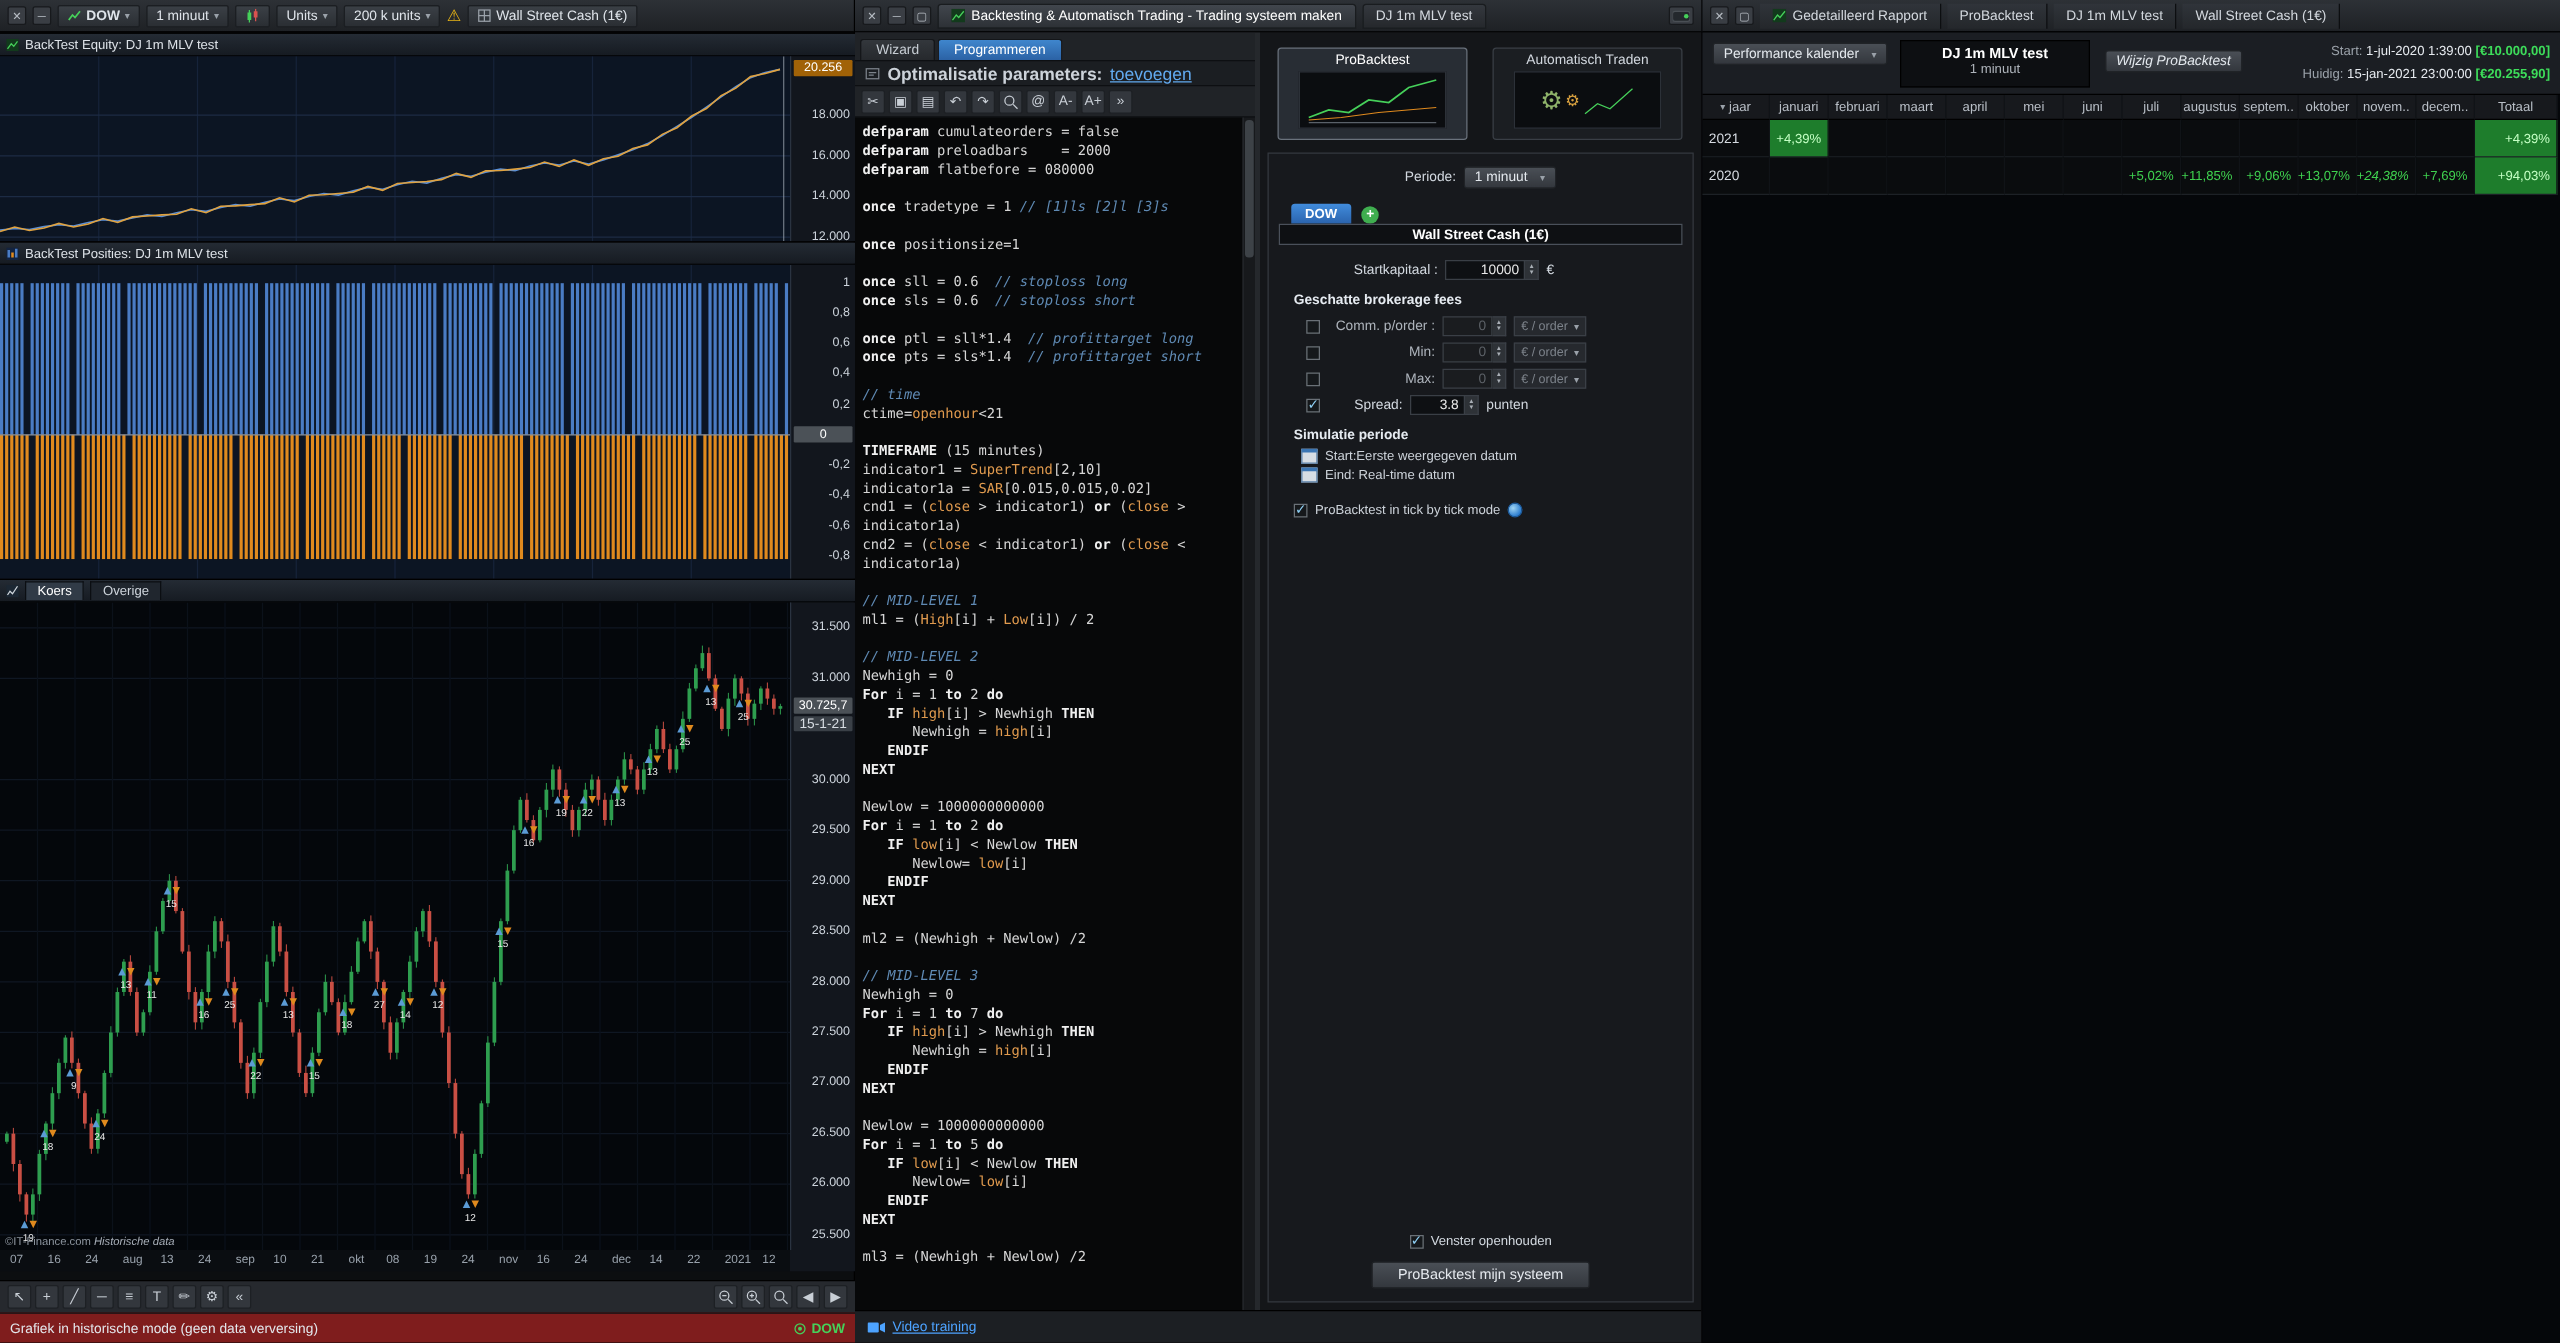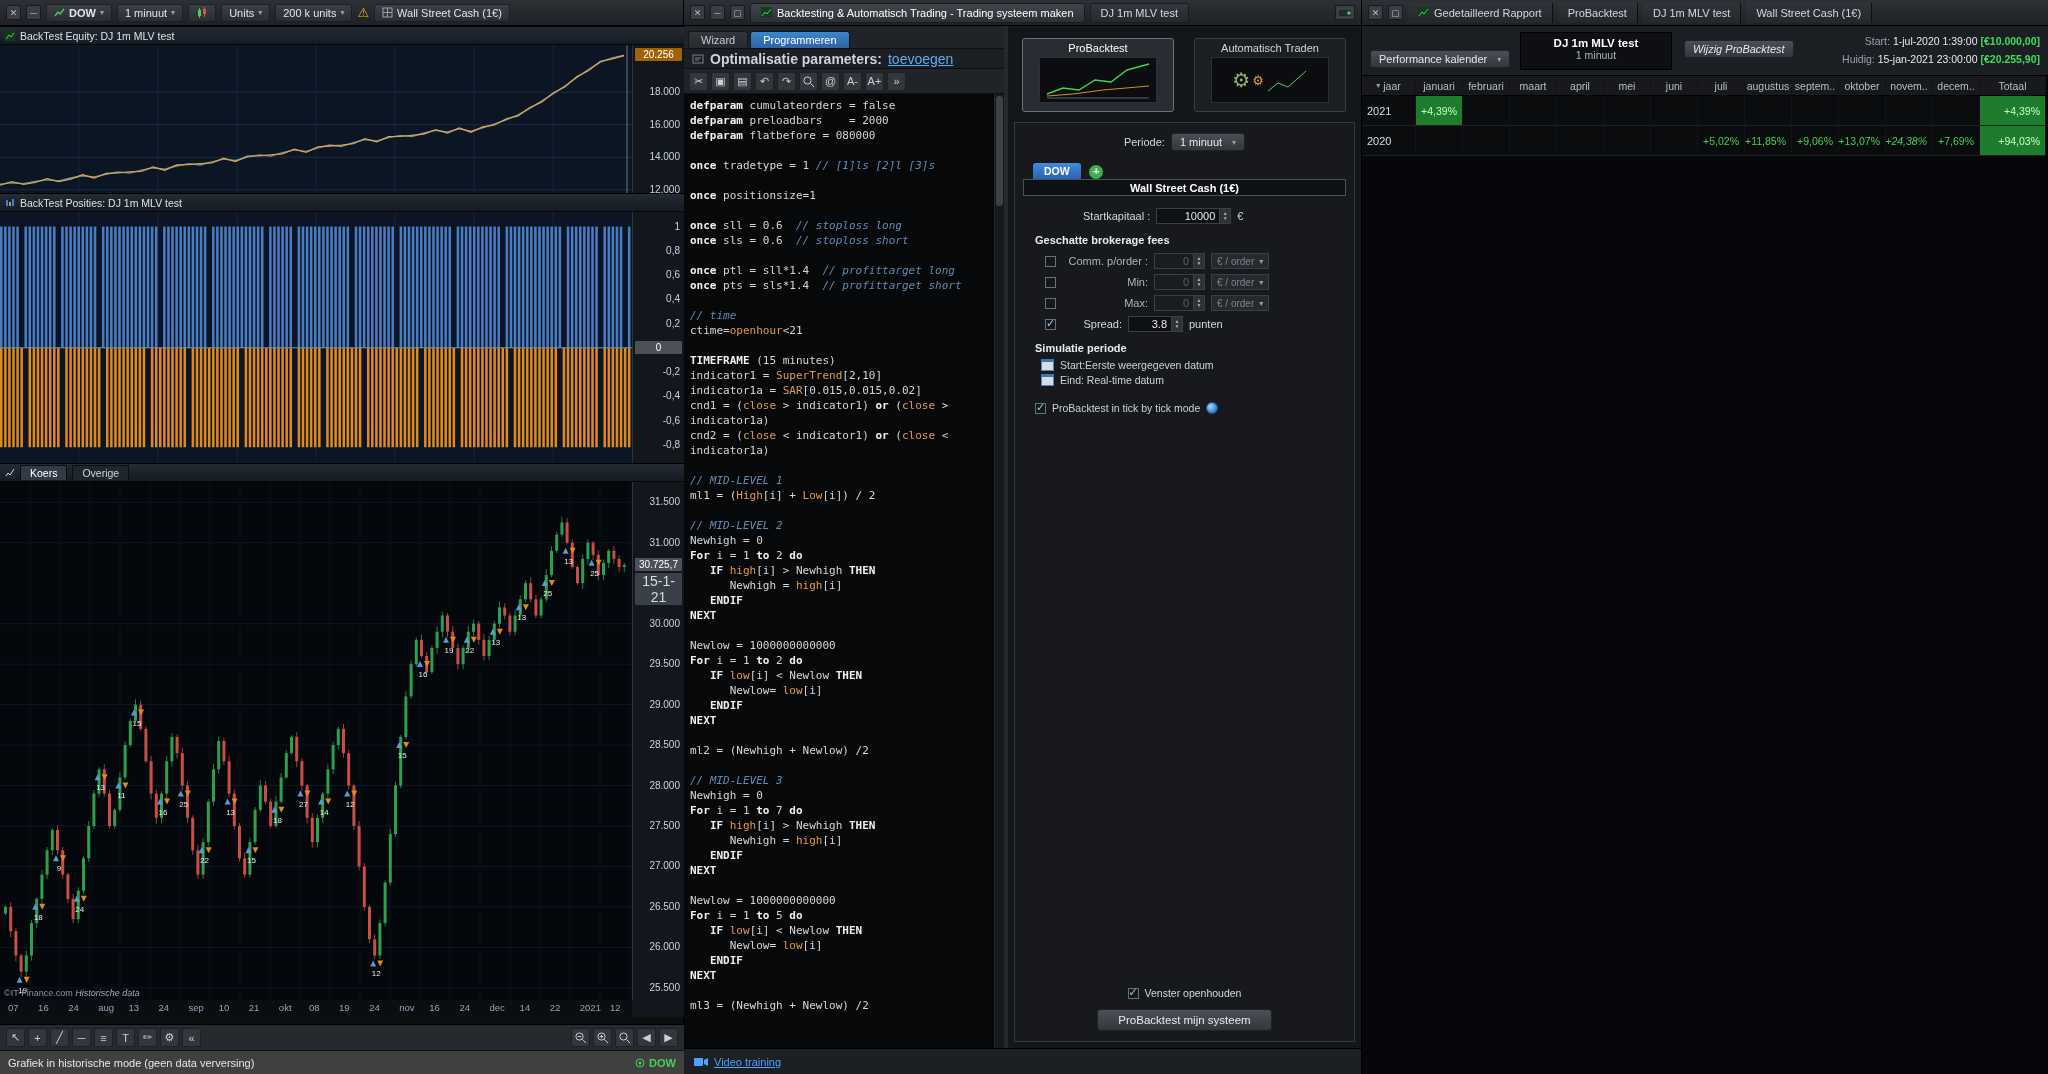--- a/index.html
+++ b/index.html
@@ -25,38 +25,38 @@
   .ptitle { height:19px; background:linear-gradient(#242b34,#161b22); border-top:1px solid #000;
     border-bottom:1px solid #05070a; display:flex; align-items:center; gap:5px; padding:0 5px;
     font-size:10.5px; color:#dde2e8; }
   .pbody { display:flex; }
   .axis { width:52px; position:relative; background:#12161d; border-left:1px solid #2a3340;
     font-size:10px; color:#cdd4dc; }
   .alabel { position:absolute; right:4px; height:12px; line-height:12px; }
   .abox { position:absolute; left:2px; right:2px; text-align:center; padding:1px 0; color:#fff;
     font-size:10px; border-radius:1px; }
   .abox.blue { background:#a16207; } .abox.gray { background:#4b5157; }
-  .abox.small { font-size:14px; padding:0; color:#d7dce2; background:#3a4047; }
+  .abox.small { font-size:11px; padding:0; color:#d7dce2; background:#3a4047; }
   .ptab { padding:1px 9px; font-size:10.5px; color:#cfd5dc; background:#20262e;
     border:1px solid #0b0e12; border-bottom:none; }
   .ptab.on { background:#313b47; color:#fff; }
   #xrow { position:absolute; top:1000px; left:0; width:632px; height:17px; background:#0a0d11;
     font-size:9.5px; color:#99a2ac; }
   #xrow span { position:absolute; top:2px; }
   #xcorner { position:absolute; top:1000px; left:632px; width:52px; height:17px; background:#12161d; }
   .watermark { position:absolute; left:4px; bottom:2px; font-size:9px; color:#8d959f; }
   .watermark i { color:#a7aeb8; }
 
   #chart-tools { position:absolute; top:1024px; left:0; width:684px; height:26px; background:#26292e;
     border-top:1px solid #000; display:flex; align-items:center; gap:3px; padding:0 6px; }
   .tool { width:19px; height:19px; display:flex; align-items:center; justify-content:center;
     font-size:11px; color:#c9cfd6; background:#33373d; border:1px solid #1d2024; border-radius:2px; }
   .tool svg { display:block; }
   .spacer { flex:1; }
-  #statusL { position:absolute; top:1050px; left:0; width:684px; height:24px; background:#404040;
+  #statusL { position:absolute; top:1050px; left:0; width:684px; height:24px; background:#7f1d1d;
     border-top:1px solid #101214; display:flex; align-items:center; justify-content:space-between;
     padding:0 8px; font-size:11px; color:#e3e7ec; }
   .dowbadge { color:#46d05a; font-weight:bold; display:flex; gap:4px; align-items:center; font-size:11px;}
 
   
   .mtab { display:flex; align-items:center; gap:5px; padding:3px 10px; font-size:11px; color:#d5dae0;
     background:linear-gradient(#34383e,#25282c); border:1px solid #191c1f; border-radius:3px 3px 0 0;}
   .mtab.on { background:linear-gradient(#41464d,#2d3136); color:#fff; }
   #editor { position:absolute; left:0; top:26px; width:320px; bottom:26px; background:#17191d; }
   #edtabs { height:22px; display:flex; align-items:flex-end; gap:2px; padding:0 4px; background:#202327; }
@@ -1283,21 +1283,21 @@
       </span>
     <span class="rtab">
         <span>DJ 1m MLV test</span>
       </span>
     <span class="rtab">
         <span>Wall Street Cash (1€)</span>
       </span>
   </div>
 
   <div id="rhead">
-    <span class="btnsel" style="position:absolute;left:8px;top:24px;">
+    <span class="btnsel" style="position:absolute;left:8px;top:8px;">
       <span>Performance kalender</span>
       <span class="dd">▾</span>
     </span>
     <div class="sysbox">
       <div class="l1">DJ 1m MLV test</div>
       <div class="l2">1 minuut</div>
     </div>
     <span class="btnsel" style="position:absolute;left:322px;top:14px;font-style:italic;">
       <span>Wijzig ProBacktest</span>
     </span>

